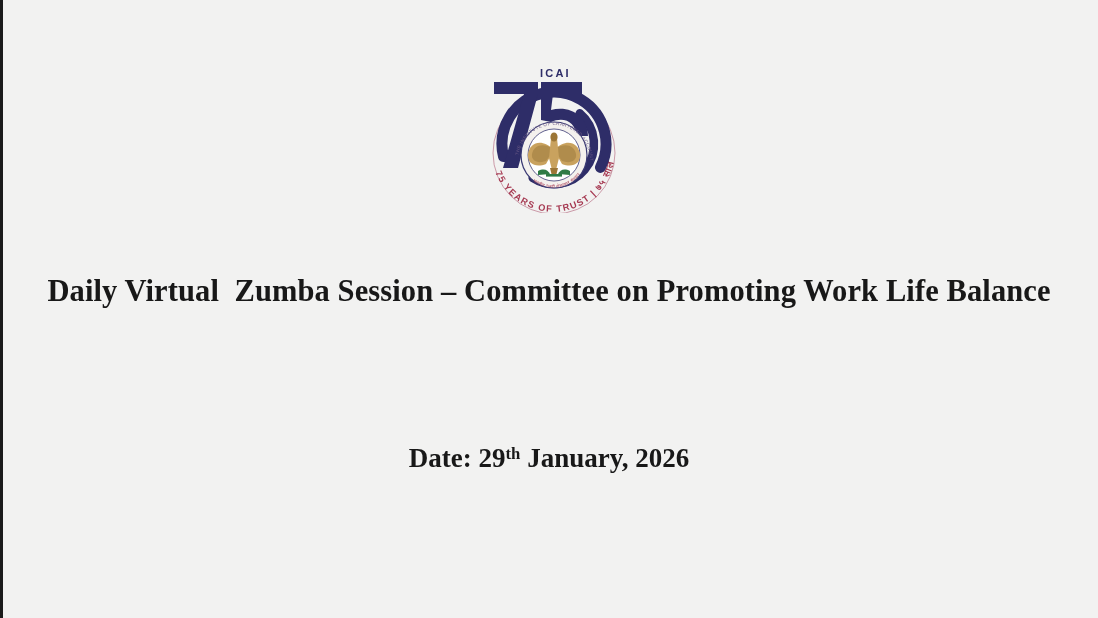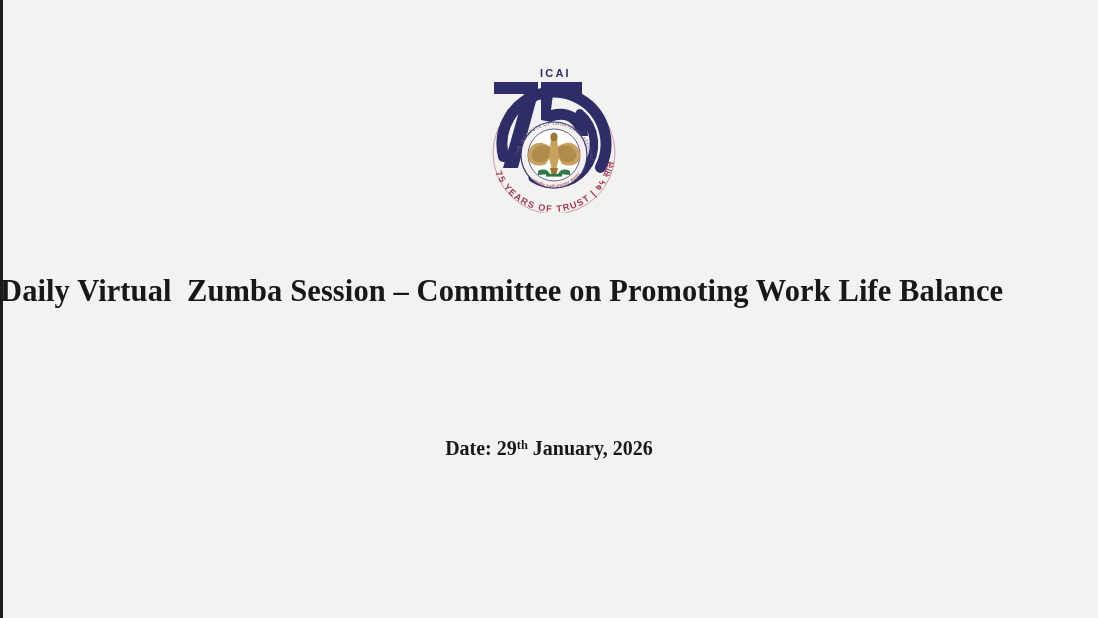--- a/index.html
+++ b/index.html
@@ -37,41 +37,41 @@
     height: 155px;
   }
   .logo-svg { display: block; width: 150px; height: 155px; }
 
   
   .title {
     position: absolute;
     left: 0;
     top: 272px;
     width: 1098px;
-    text-align: left;
+    text-align: center;
     font-size: 30.5px;
     font-weight: bold;
     color: #181818;
     letter-spacing: 0.1px;
     white-space: pre;
     line-height: 38px;
   }
   .datetime {
     position: absolute;
     left: 0;
     top: 428px;
     width: 1098px;
     text-align: center;
     color: #181818;
   }
   .date-line,
   .time-line {
-    font-size: 20px;
+    font-size: 27px;
     font-weight: bold;
-    line-height: 34px;
+    line-height: 52px;
     white-space: pre;
   }
   .sup {
     font-size: 0.62em;
     vertical-align: 0.50em;
     font-weight: bold;
   }
 </style>
 </head>
 <body>

